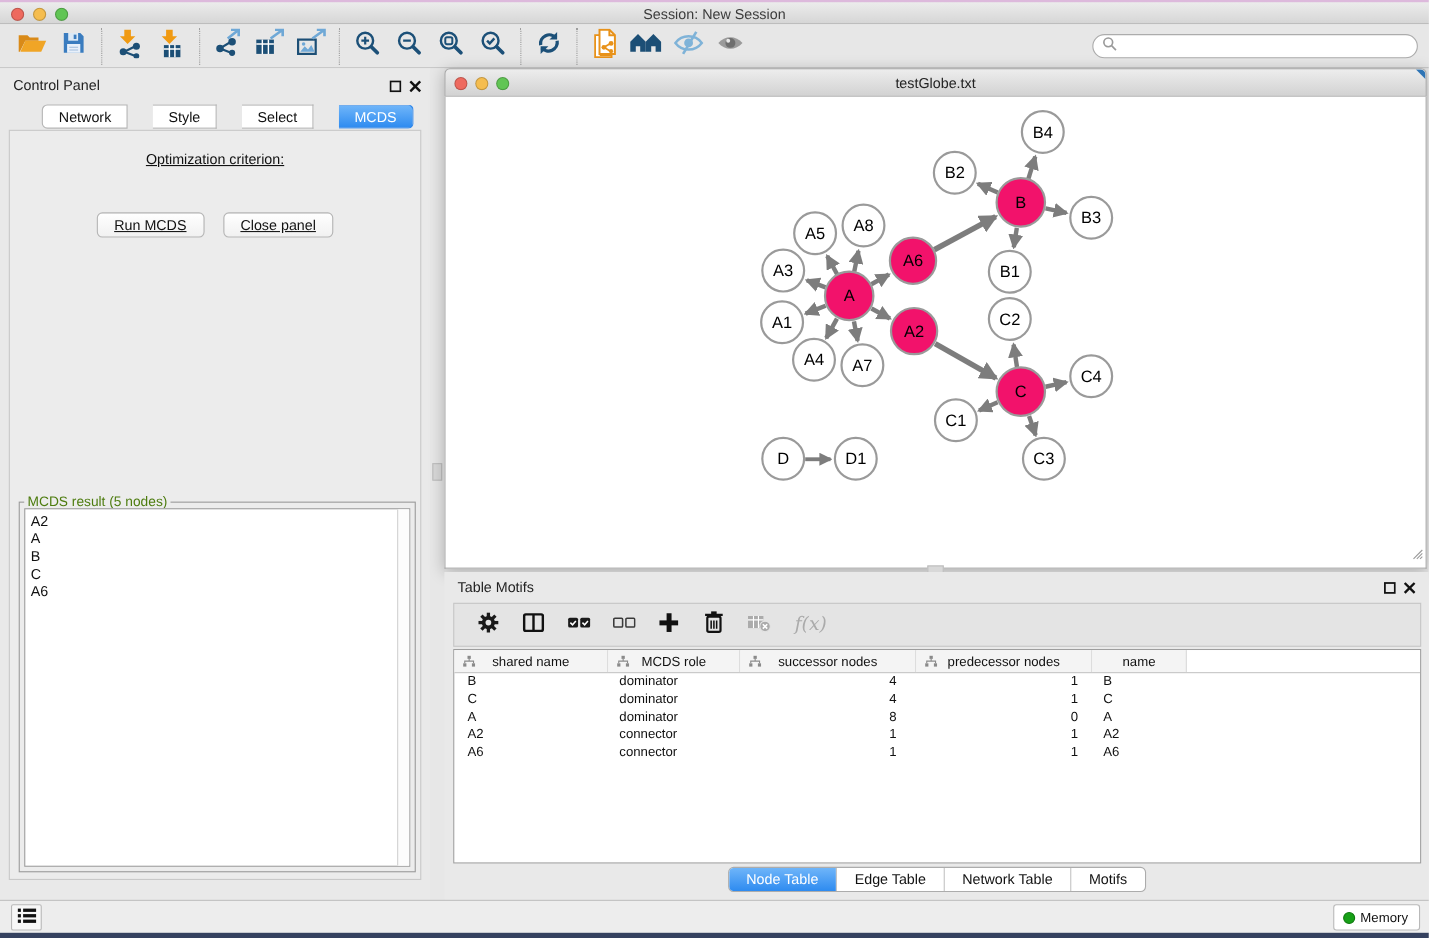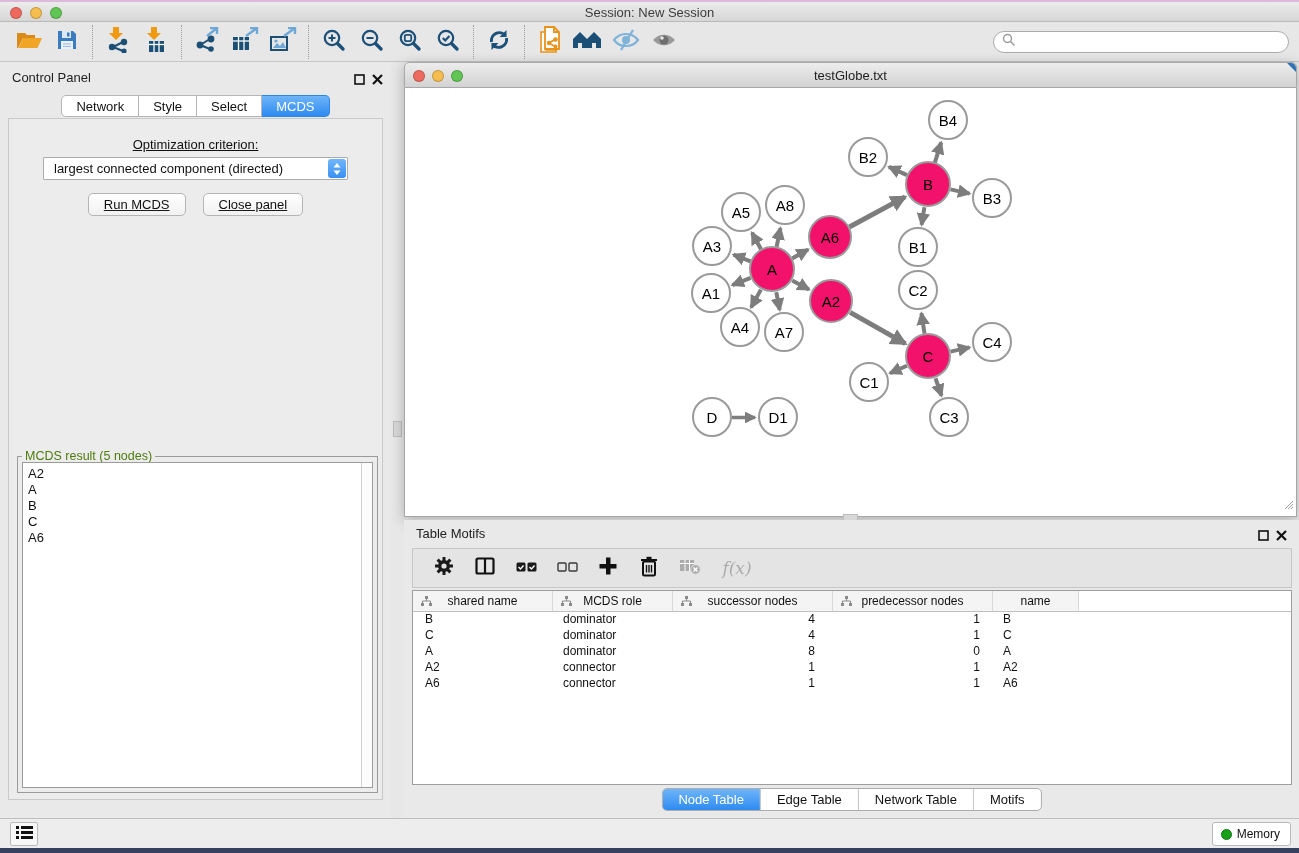--- a/index.html
+++ b/index.html
@@ -23,21 +23,21 @@
   .searchbox { position:absolute; right:10px; top:9px; width:296px; height:22px; background:#fff;
     border:1px solid #ACACAC; border-radius:12px; display:flex; align-items:center; padding-left:8px; }
   .searchbox input { border:none; outline:none; flex:1; font-size:12px; background:transparent; margin-left:5px; }
 
   
   .control-panel { position:absolute; left:0; top:62px; width:391px; height:756px; background:#E9E9E9; }
   .panel-head-title { position:absolute; left:12px; top:8px; font-size:13px; color:#222; }
   .mini-ic { position:absolute; top:9px; cursor:default; }
   .tabs-row { position:absolute; top:33px; left:0; right:0; display:flex; justify-content:center; }
   .seg { height:22px; font-size:13px; display:flex; align-items:center; justify-content:center;
-    background:#fff; border:1px solid #B5B5B5; border-left:none; padding:0 14px; color:#111; }
+    background:#fff; border:1px solid #B5B5B5; border-left:none; padding:0 14px; color:#111;margin-left:23px; }
   .seg.first { border-left:1px solid #B5B5B5; border-radius:5px 0 0 5px; }
   .seg.last { border-radius:0 5px 5px 0; }
   .seg.active { background:linear-gradient(#6FB5F9,#2E8BF0); border-color:#2E86EA; color:#fff; }
   .cp-box { position:absolute; left:8px; right:8px; top:56px; bottom:18px; background:#ECECEC; border:1px solid #C9C9C9; }
   .opt-label { position:absolute; top:18px; left:0; right:0; text-align:center; font-size:13px; color:#111;text-decoration:underline; }
   .combo { position:absolute; left:34px; right:34px; top:38px; height:23px; background:#fff;
     border:1px solid #ACACAC; border-radius:1px; font-size:13px; line-height:21px; padding-left:10px; color:#111; }
   .combo .stepper { position:absolute; right:1px; top:1px; width:18px; height:19px; border-radius:3px;
     background:linear-gradient(#72B6FA,#3890F2); display:flex; align-items:center; justify-content:center; }
   .btn-row { position:absolute; top:74px; left:0; right:0; display:flex; justify-content:center; gap:17px;text-decoration:underline; }
@@ -327,29 +327,20 @@
         </svg>
     </div>
     <div class="tabs-row">
       <div class="seg first">Network</div>
       <div class="seg">Style</div>
       <div class="seg">Select</div>
       <div class="seg last active">MCDS</div>
     </div>
     <div class="cp-box">
       <div class="opt-label">Optimization criterion:</div>
-      <div class="combo">
-        <span>largest connected component (directed)</span>
-        <span class="stepper">
-          <svg width="10" height="14">
-              <path d="M5 1 L8.5 5.5 H1.5 z" fill="#fff"></path>
-              <path d="M5 13 L1.5 8.5 H8.5 z" fill="#fff"></path>
-            </svg>
-        </span>
-      </div>
       <div class="btn-row">
         <div class="pbtn">Run MCDS</div>
         <div class="pbtn">Close panel</div>
       </div>
       <div class="groupbox">
         <div class="groupbox-title">MCDS result (5 nodes)</div>
         <div class="result-list">
           <div class="vscroll-track"></div>
         <div class="result-item">A2</div>
             <div class="result-item">A</div>

